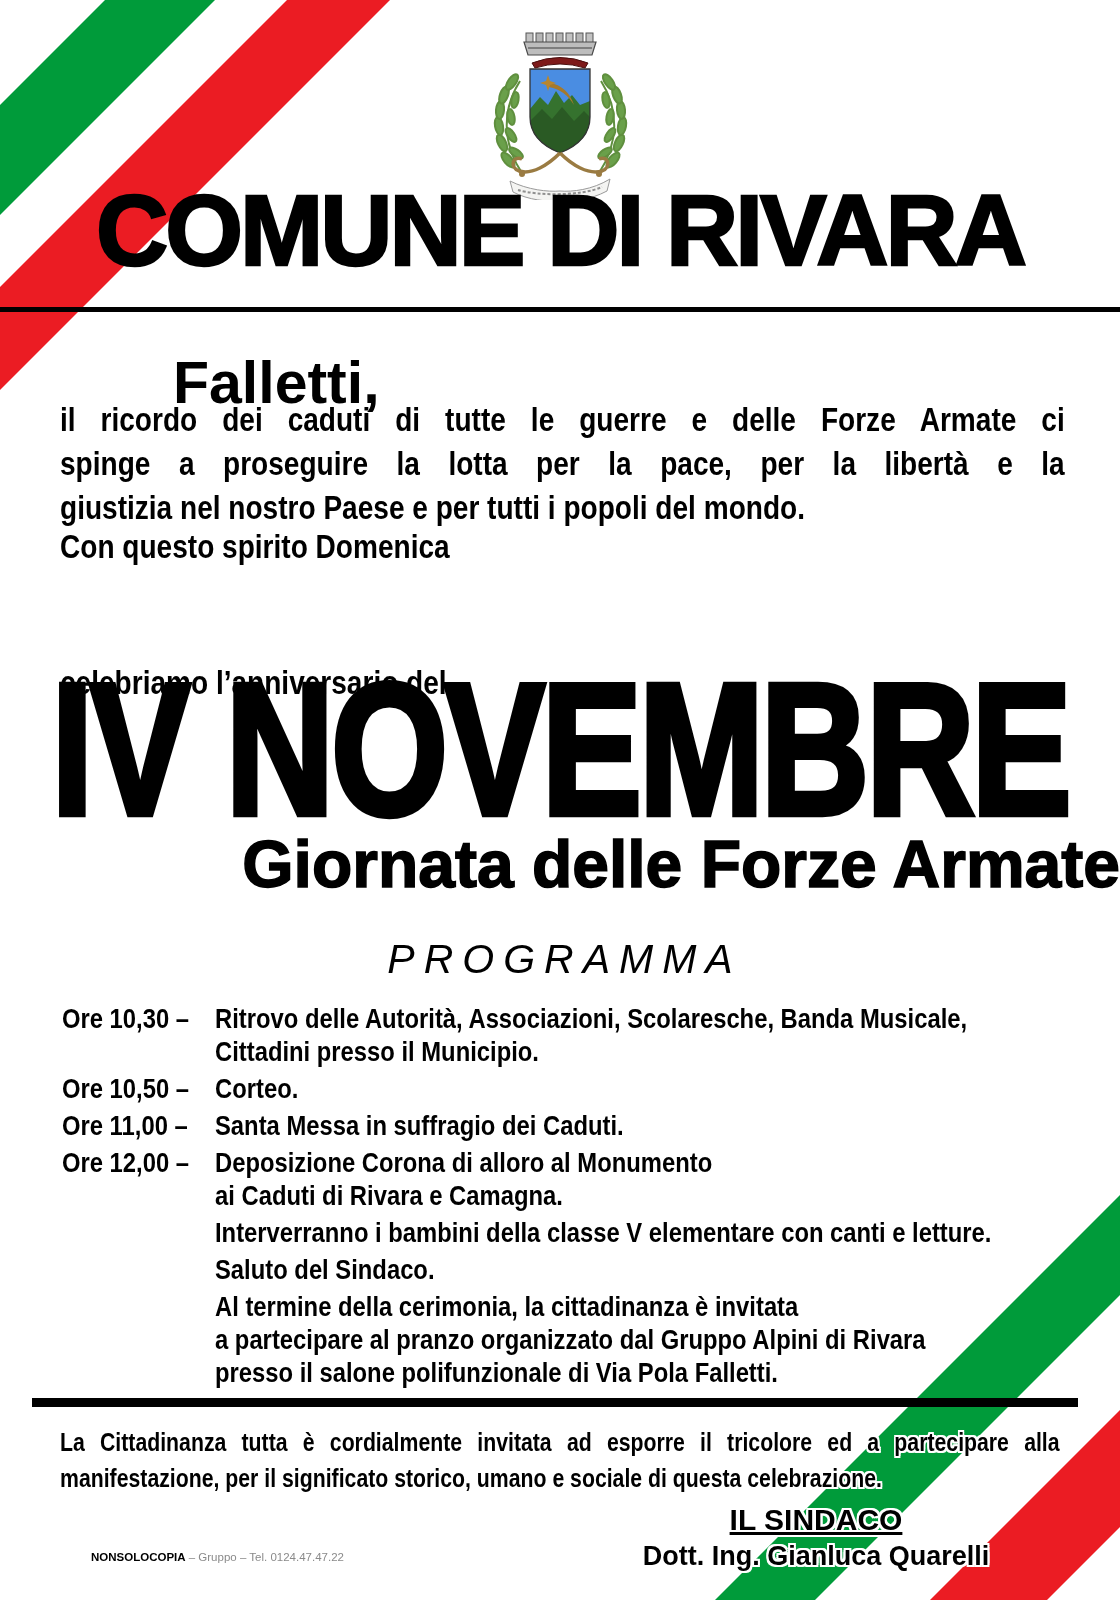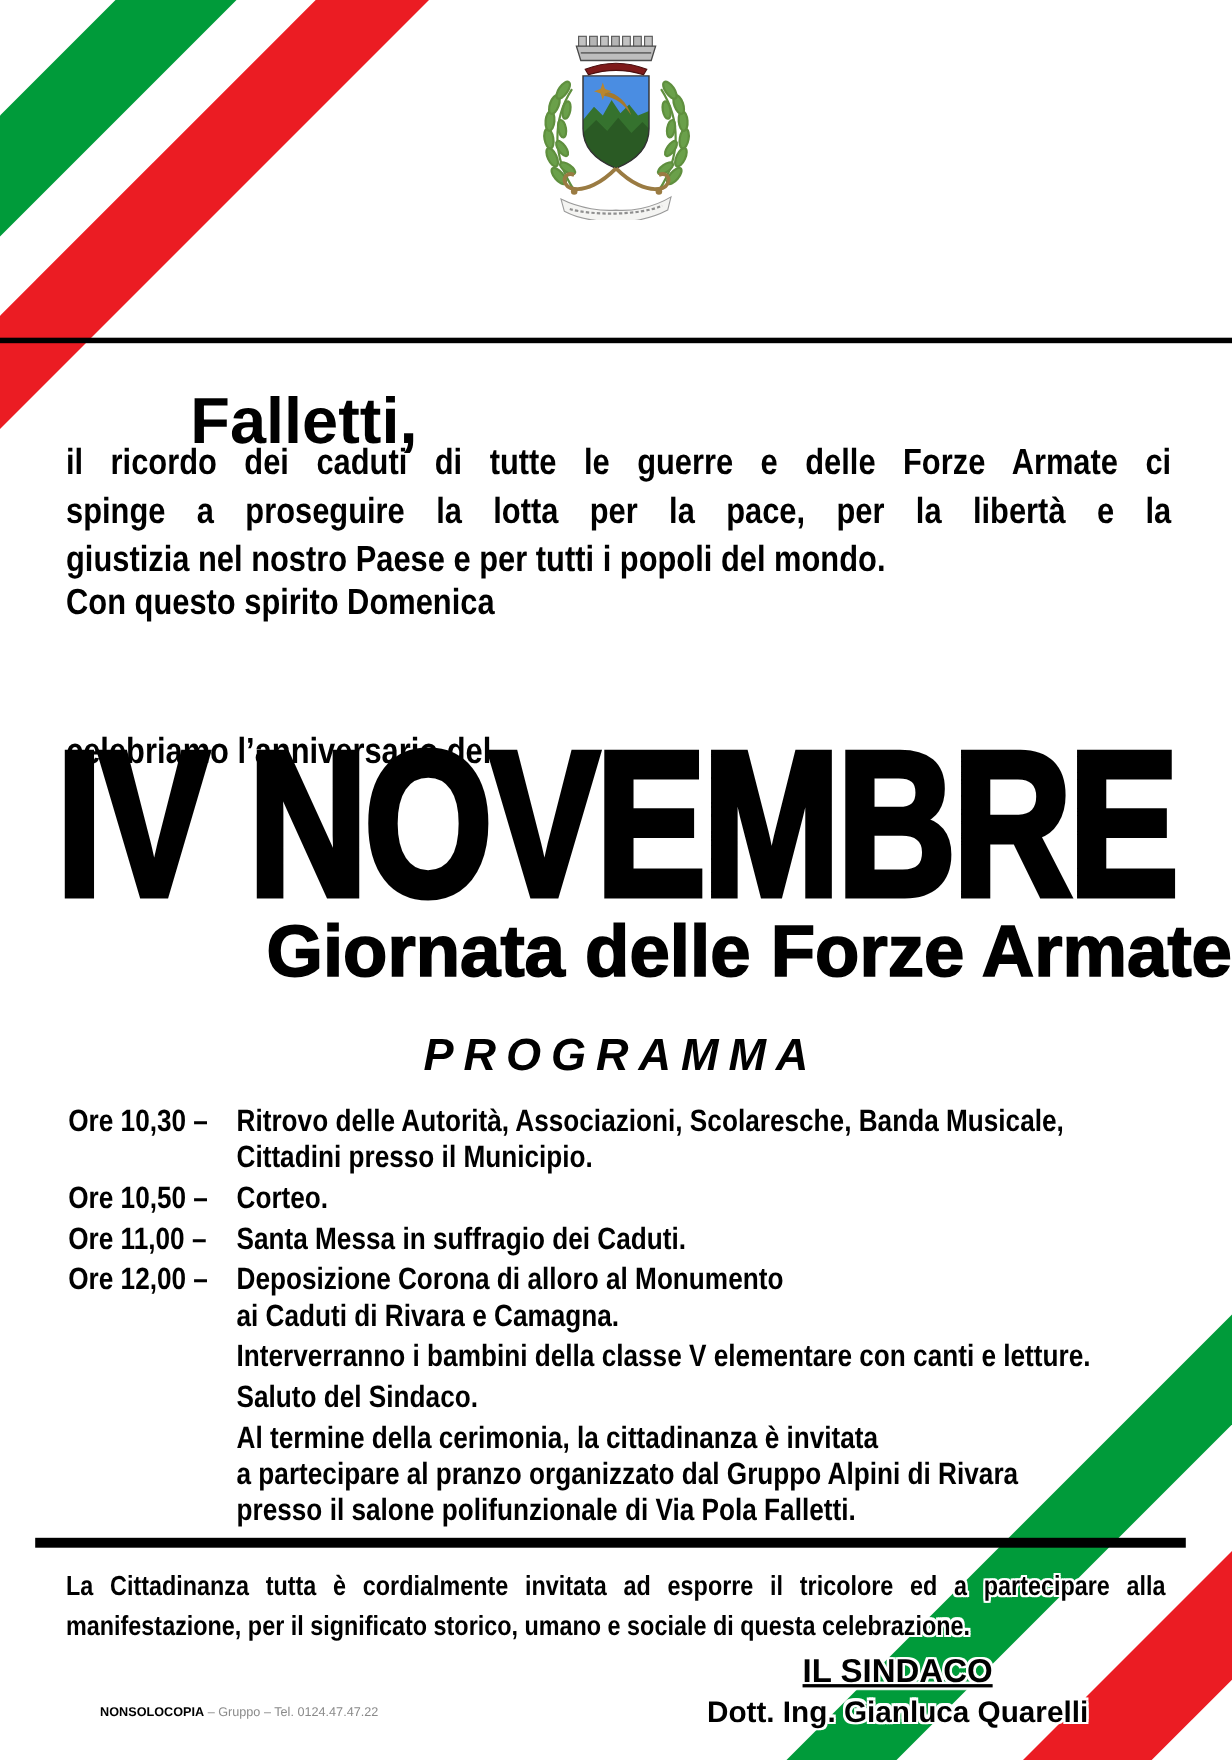--- a/index.html
+++ b/index.html
@@ -14,21 +14,21 @@
   .salut{left:173px;top:348px;font-size:59px;font-weight:bold;line-height:70px;}
   .cond{transform:scaleX(0.85);transform-origin:0 0;}
   .intro{left:60px;top:398px;width:1182px;font-size:33px;font-weight:bold;line-height:44px;}
   .jline{text-align:justify;text-align-last:justify;white-space:nowrap;}
   .lline{text-align:left;white-space:nowrap;}
   .spirit{left:60px;top:524px;width:1182px;font-size:33px;font-weight:bold;line-height:45px;white-space:nowrap;}
   .dateH{left:0;right:0;top:545px;text-align:center;font-size:104px;font-weight:bold;line-height:110px;-webkit-text-stroke:2px #000;white-space:nowrap;}
   .celeb{left:60px;top:660px;width:1182px;font-size:33px;font-weight:bold;line-height:45px;white-space:nowrap;}
   .mainH{left:0;right:0;top:655px;text-align:center;font-size:150px;font-weight:bold;letter-spacing:-3px;line-height:150px;-webkit-text-stroke:5px #000;transform:scaleY(1.25);transform-origin:50% 0;white-space:nowrap;}
   .subH{left:0;right:0;top:828px;text-align:right;font-size:66px;font-weight:bold;line-height:72px;-webkit-text-stroke:1.5px #000;white-space:nowrap;}
-  .progT{left:0;right:0;top:936px;text-align:center;font-size:41px;font-weight:bold;font-style:italic;letter-spacing:9px;padding-left:9px;line-height:46px;}
+  .progT{left:0;right:0;top:936px;text-align:center;font-size:41px;font-weight:normal;font-style:italic;letter-spacing:9px;padding-left:9px;line-height:46px;}
   .program{left:62px;top:1002px;width:1180px;font-size:28px;font-weight:bold;line-height:33px;}
   .prow{display:flex;margin-bottom:4px;}
   .ptime{width:180px;flex:0 0 180px;}
   .ptext{flex:1;}
   .closing{left:60px;top:1424px;width:1176px;font-size:25px;font-weight:bold;line-height:36px;
            text-shadow:-2px -2px 0 #fff,2px -2px 0 #fff,-2px 2px 0 #fff,2px 2px 0 #fff,0 -2px 0 #fff,0 2px 0 #fff,-2px 0 0 #fff,2px 0 0 #fff;}
   .sig{left:560px;top:1502px;width:512px;text-align:center;font-weight:bold;
        text-shadow:-2px -2px 0 #fff,2px -2px 0 #fff,-2px 2px 0 #fff,2px 2px 0 #fff,0 -2px 0 #fff,0 2px 0 #fff,-2px 0 0 #fff,2px 0 0 #fff;}
   .sigRole{font-size:30px;line-height:36px;text-decoration:underline;}
   .sigName{font-size:27px;line-height:37px;}
@@ -109,20 +109,21 @@
       <circle cx="34" cy="149" r="3" fill="#9a7b42" stroke="none"></circle>
       <circle cx="111" cy="149" r="3" fill="#9a7b42" stroke="none"></circle>
     </g>
 
     <g>
       <path d="M22,156 C40,165 60,167 72,166 C84,167 104,165 122,154 L119,166 C102,175 84,177 72,176 C60,177 40,175 25,167 Z" fill="#f4f4f2" stroke="#9a9a9a" stroke-width="1"></path>
       <path d="M30,165 C50,171 94,171 114,162" fill="none" stroke="#8f8f8f" stroke-width="2" stroke-dasharray="3 2"></path>
     </g>
   </svg>
 
+  <div class="abs title">COMUNE DI RIVARA</div>
   <div class="rule" style="left:0;top:307px;width:1120px;height:5px;"></div>
 
   <div class="abs salut">Falletti,</div>
   <div class="abs intro cond">
     <div class="jline">il ricordo dei caduti di tutte le guerre e delle Forze Armate ci</div>
     <div class="jline">spinge a proseguire la lotta per la pace, per la libertà e la</div>
     <div class="lline">giustizia nel nostro Paese e per tutti i popoli del mondo.</div>
   </div>
   <div class="abs spirit cond">Con questo spirito Domenica</div>
 

